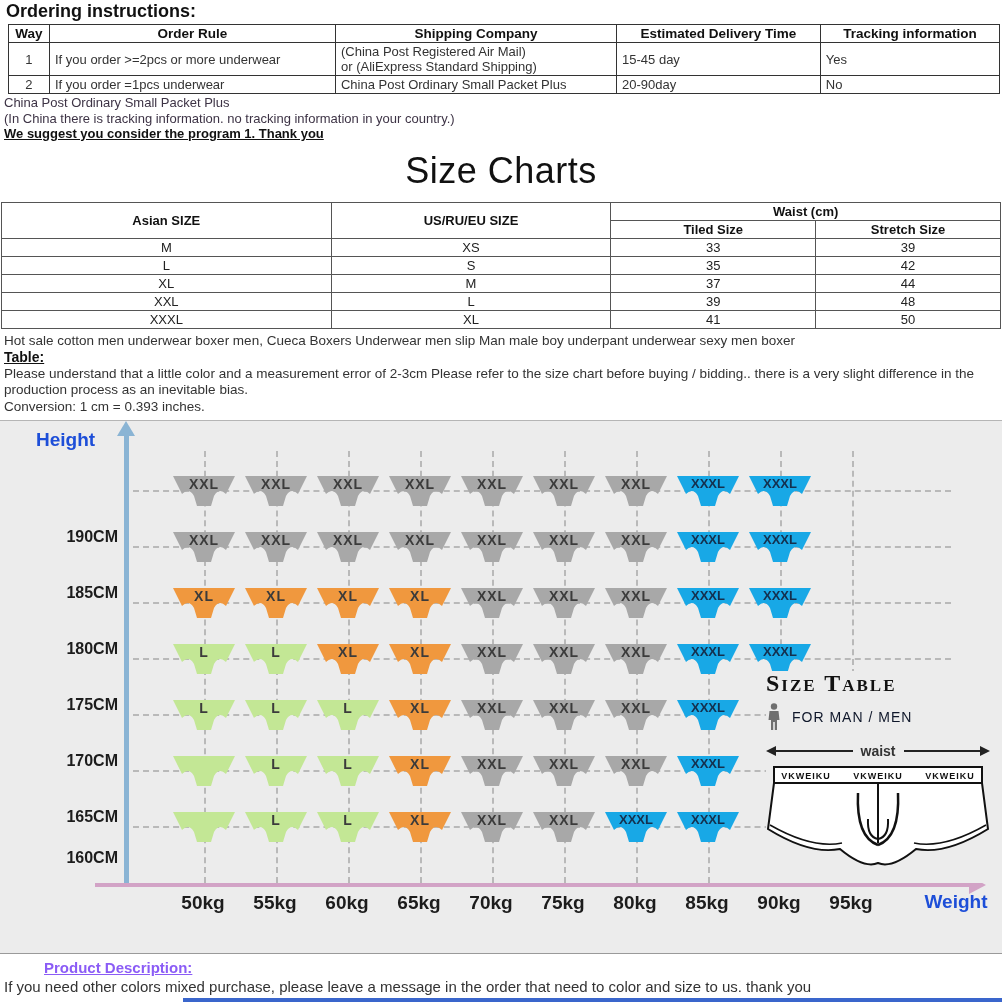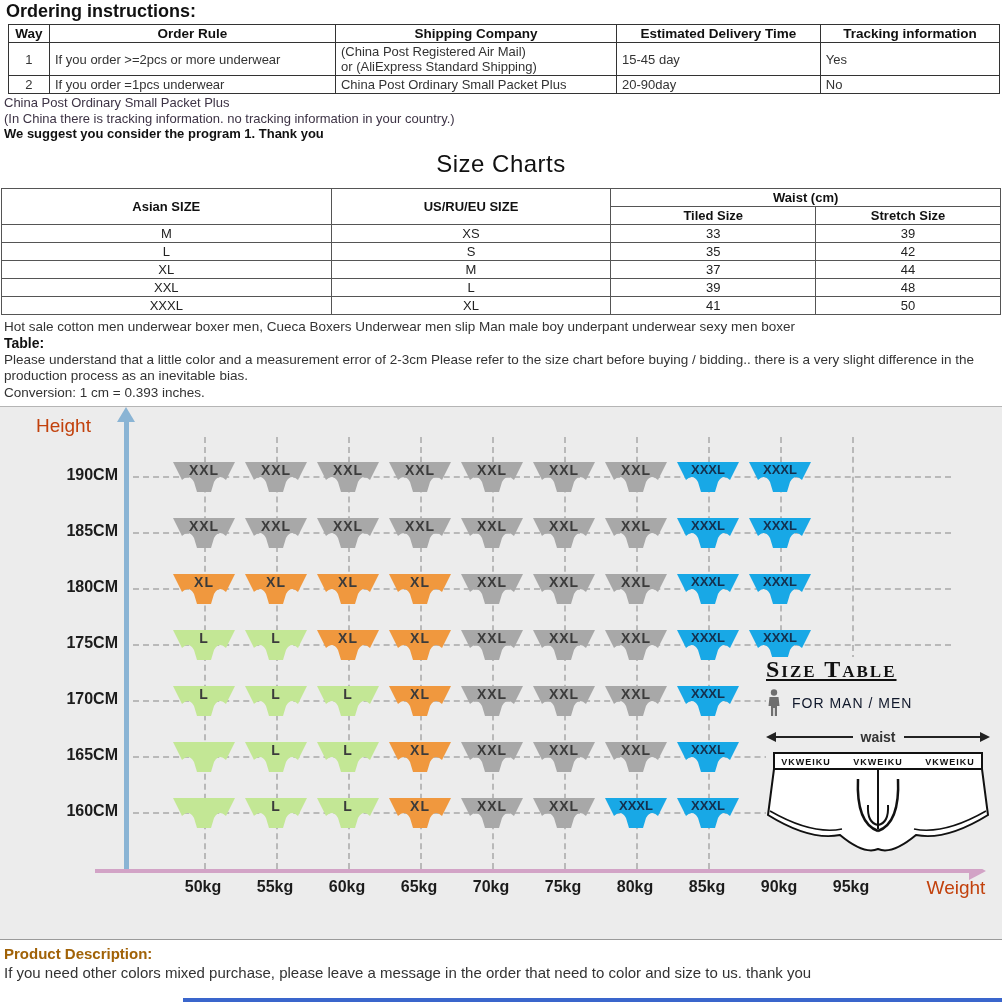--- a/index.html
+++ b/index.html
@@ -1,69 +1,69 @@
 <!DOCTYPE html>
 <html><head>
 <meta charset="utf-8">
 <style>
   html,body{margin:0;padding:0;background:#fff;}
   .page{width:1002px;height:1002px;position:relative;background:#fff;overflow:hidden;
         font-family:"Liberation Sans",sans-serif;color:#222;}
-  .b{font-weight:bold;}
+  .b{font-weight:bold;text-decoration:underline;}
   
   .ord-title{font-size:18px;font-weight:bold;color:#111;margin:1px 0 2px 6px;}
   table{border-collapse:collapse;}
   .t1{width:992px;margin-left:8px;font-size:13px;}
   .t1 th,.t1 td{border:1px solid #333;padding:1px 5px;vertical-align:middle;color:#333;}
   .t1 th{font-weight:bold;text-align:center;font-size:13.5px;color:#111;}
   .t1 td:first-child{text-align:center;width:30px;}
   .t1 td:nth-child(3){white-space:pre-line;}
   .t1 col.c2{width:288px;} .t1 col.c3{width:283px;} .t1 col.c4{width:205px;} .t1 col.c5{width:180px;}
   .notes{margin:1px 0 0 4px;font-size:13px;color:#3d3345;line-height:15.5px;}
   .notes .nline.b{color:#111;}
   
-  .size-title{font-size:24px;color:#111;text-align:center;margin:8px 0 10px 0;font-weight:500;letter-spacing:0.5px;}
+  .size-title{font-size:36px;color:#111;text-align:center;margin:8px 0 10px 0;font-weight:500;letter-spacing:0.5px;}
   .t2{width:1000px;margin-left:1px;font-size:13px;margin-top:6px;}
   .t2 th,.t2 td{border:1px solid #555;text-align:center;padding:1px 4px;color:#222;}
   .t2 th{font-weight:bold;color:#111;}
   .t2 col.d1{width:330px;} .t2 col.d2{width:280px;} .t2 col.d3{width:205px;} .t2 col.d4{width:185px;}
   .desc{margin:4px 0 0 4px;font-size:13.5px;color:#333;line-height:16.5px;}
   .desc .b{font-size:14px;color:#111;}
   
   .chart{position:relative;width:1002px;height:532px;margin-top:5px;background:#ececec;
          border-top:1px solid #b5b5b5;border-bottom:1px solid #9a9a9a;}
   .vgrid{position:absolute;width:0;border-left:2px dashed #b9b9b9;z-index:1;}
   .hgrid{position:absolute;height:0;border-top:2px dashed #b9b9b9;z-index:1;}
   .axis-y{position:absolute;left:124px;top:12px;width:5px;height:453px;background:#8ab4d4;z-index:2;}
   .ay-head{position:absolute;left:117px;top:0;width:0;height:0;border-left:9px solid transparent;
            border-right:9px solid transparent;border-bottom:15px solid #8ab4d4;z-index:2;}
   .axis-x{position:absolute;left:95px;top:462px;width:878px;height:4px;background:#d2a3c6;z-index:2;}
   .ax-head{position:absolute;left:969px;top:455px;width:0;height:0;border-top:9px solid transparent;
            border-bottom:9px solid transparent;border-left:17px solid #d2a3c6;z-index:2;}
-  .hlab{position:absolute;left:28px;width:90px;text-align:right;font-size:16px;font-weight:bold;color:#1c1c1c;z-index:2;}
-  .wlab{position:absolute;top:471px;width:70px;text-align:center;font-size:16px;font-weight:bold;color:#1c1c1c;z-index:2;}
-  .axname{position:absolute;font-size:19px;font-weight:normal;color:#c2410c;z-index:2;}
+  .hlab{position:absolute;left:28px;width:90px;text-align:right;font-size:16px;font-weight:bold;color:#1c1c1c;z-index:2;margin-top:48px;}
+  .wlab{position:absolute;top:471px;width:70px;text-align:center;font-size:19px;font-weight:bold;color:#1c1c1c;z-index:2;}
+  .axname{position:absolute;font-size:19px;font-weight:bold;color:#1d4ed8;z-index:2;}
   .uw{position:absolute;width:64px;height:36px;z-index:3;}
   .uw span{position:absolute;left:0;top:1px;width:100%;text-align:center;font-size:14px;font-weight:bold;color:#3b3b3b;letter-spacing:1px;}
   .uw.xxxl span{font-size:13px;color:#14304e;letter-spacing:0;}
   
   .panel{position:absolute;left:766px;top:250px;width:234px;height:212px;background:#ececec;z-index:4;}
   .panel-title{font-family:"Liberation Serif",serif;font-variant:small-caps;font-weight:bold;
-               font-size:24px;color:#111;letter-spacing:2px;line-height:24px;text-decoration:underline;}
+               font-size:24px;color:#111;letter-spacing:2px;line-height:24px;}
   .panel-row{display:flex;align-items:center;gap:10px;margin-top:8px;}
   .panel-row span{font-size:14px;font-weight:normal;color:#0f172a;letter-spacing:1px;}
   .warrow{display:flex;align-items:center;margin-top:12px;width:224px;}
   .wline{flex:1;border-top:2px solid #222;}
   .wtext{font-size:14px;font-weight:bold;color:#333;padding:0 8px;}
   .ah{width:0;height:0;border-top:5px solid transparent;border-bottom:5px solid transparent;}
   .ah.left{border-right:10px solid #222;} .ah.right{border-left:10px solid #222;}
   .boxer{margin-top:6px;}
   
   .prod{margin:4px 0 0 4px;font-size:15px;color:#333;line-height:19px;}
-  .prod .b{color:#a16207;}
+  .prod .b{color:#8b5cf6;margin-left:40px;}
   .logo{position:absolute;right:8px;bottom:16px;font-family:"DejaVu Serif",serif;font-style:italic;
         font-weight:bold;color:#141414;z-index:5;line-height:40px;}
   .logo .lh{font-size:48px;} .logo .lr{font-size:28px;letter-spacing:1px;}
   .bottom-line{position:absolute;left:183px;right:0;bottom:0;height:4px;background:#3a66cc;}
 </style>
 </head>
 <body>
 
 <div class="page">
 
@@ -227,21 +227,21 @@
       <div class="hgrid" style="top: 237px; left: 133px; width: 818px;"></div>
       <div class="hgrid" style="top: 293px; left: 133px; width: 818px;"></div>
       <div class="hgrid" style="top: 349px; left: 133px; width: 818px;"></div>
       <div class="hgrid" style="top: 405px; left: 133px; width: 818px;"></div>
       <div class="hlab" style="top: 59px;">190CM</div>
       <div class="hlab" style="top: 115px;">185CM</div>
       <div class="hlab" style="top: 171px;">180CM</div>
       <div class="hlab" style="top: 227px;">175CM</div>
       <div class="hlab" style="top: 283px;">170CM</div>
       <div class="hlab" style="top: 339px;">165CM</div>
-      <div class="hlab" style="top: 395px;">160CM</div>
+      <div class="hlab" style="top: 380px;">160CM</div>
       <div class="wlab" style="left: 168px;">50kg</div>
       <div class="wlab" style="left: 240px;">55kg</div>
       <div class="wlab" style="left: 312px;">60kg</div>
       <div class="wlab" style="left: 384px;">65kg</div>
       <div class="wlab" style="left: 456px;">70kg</div>
       <div class="wlab" style="left: 528px;">75kg</div>
       <div class="wlab" style="left: 600px;">80kg</div>
       <div class="wlab" style="left: 672px;">85kg</div>
       <div class="wlab" style="left: 744px;">90kg</div>
       <div class="wlab" style="left: 816px;">95kg</div>

